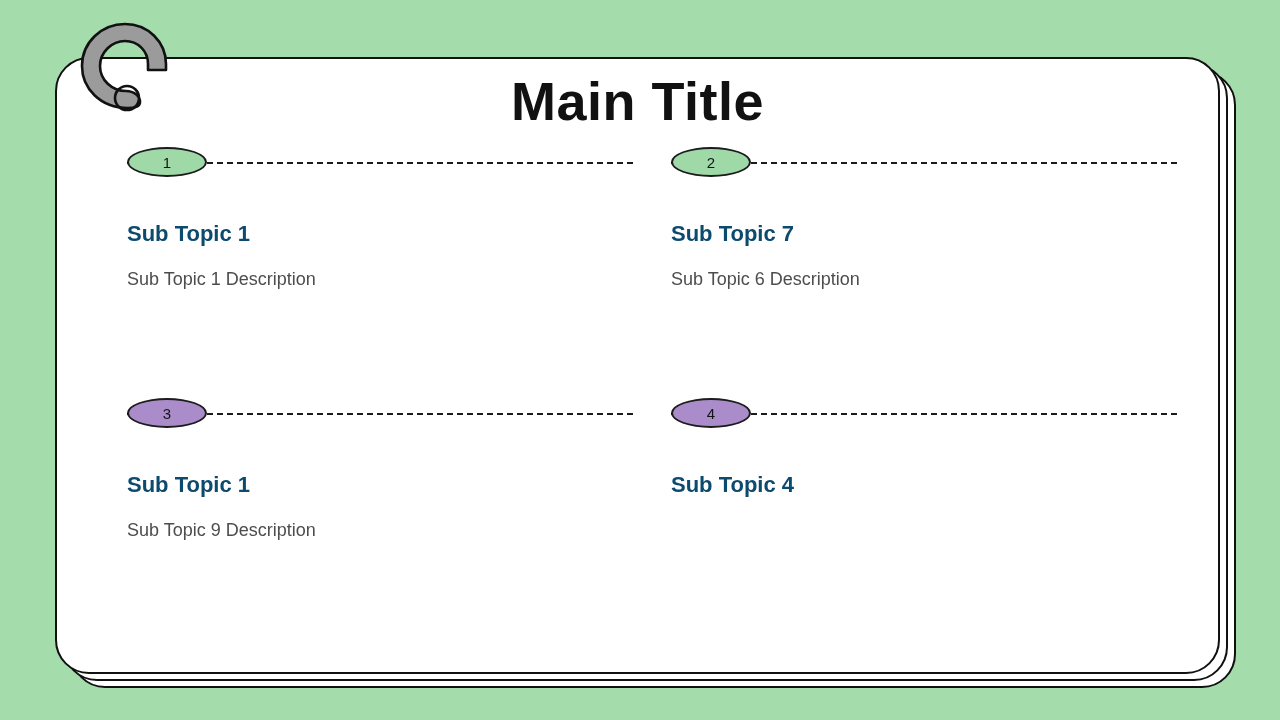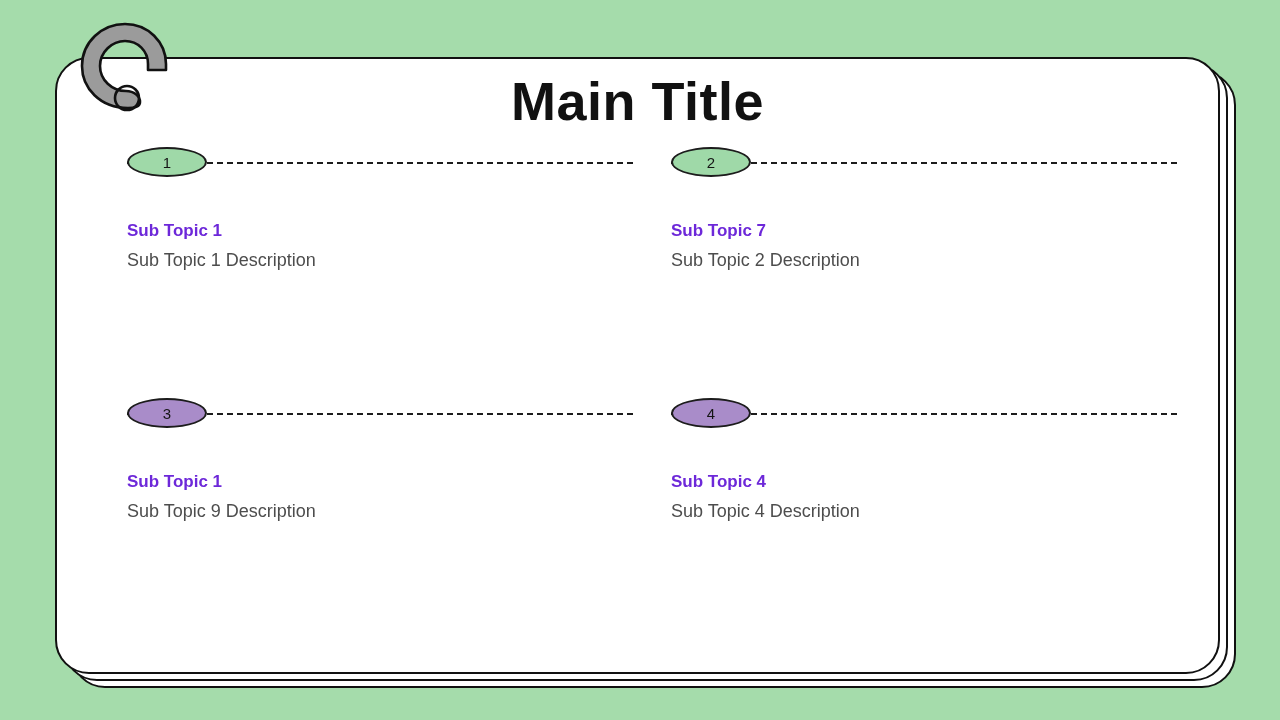--- a/index.html
+++ b/index.html
@@ -130,28 +130,28 @@
     justify-content: center;
     font-size: 15px;
     color: #151515;
     z-index: 2;
   }
   .badge-green  { background: #9fd9a8; }
   .badge-purple { background: #a98cc9; }
 
   .sub-title {
     margin-top: 42px;
-    font-size: 17px;
+    font-size: 22px;
     font-weight: bold;
-    color: #6d28d9;
+    color: #0c4a6e;
     line-height: 1.2;
   }
 
   .sub-desc {
-    margin-top: 8px;
+    margin-top: 21px;
     font-size: 18px;
     color: #4d4d4d;
     line-height: 1.3;
   }
 </style>
 </head>
 <body>
 
 <div id="slide">
 
@@ -193,21 +193,21 @@
       </div>
 
       <div class="cell cell-r0 cell-c1">
         <div class="marker-row">
           <div class="dash-line"></div>
           <div class="badge badge-green">
             <span>2</span>
           </div>
         </div>
         <div class="sub-title">Sub Topic 7</div>
-        <div class="sub-desc">Sub Topic 2 Description</div>
+        <div class="sub-desc">Sub Topic 6 Description</div>
       </div>
 
       <div class="cell cell-r1 cell-c0">
         <div class="marker-row">
           <div class="dash-line"></div>
           <div class="badge badge-purple">
             <span>3</span>
           </div>
         </div>
         <div class="sub-title">Sub Topic 1</div>
@@ -215,18 +215,17 @@
       </div>
 
       <div class="cell cell-r1 cell-c1">
         <div class="marker-row">
           <div class="dash-line"></div>
           <div class="badge badge-purple">
             <span>4</span>
           </div>
         </div>
         <div class="sub-title">Sub Topic 4</div>
-        <div class="sub-desc">Sub Topic 4 Description</div>
       </div>
 
     </div>
   </div>
 </div>
 
 </body></html>

